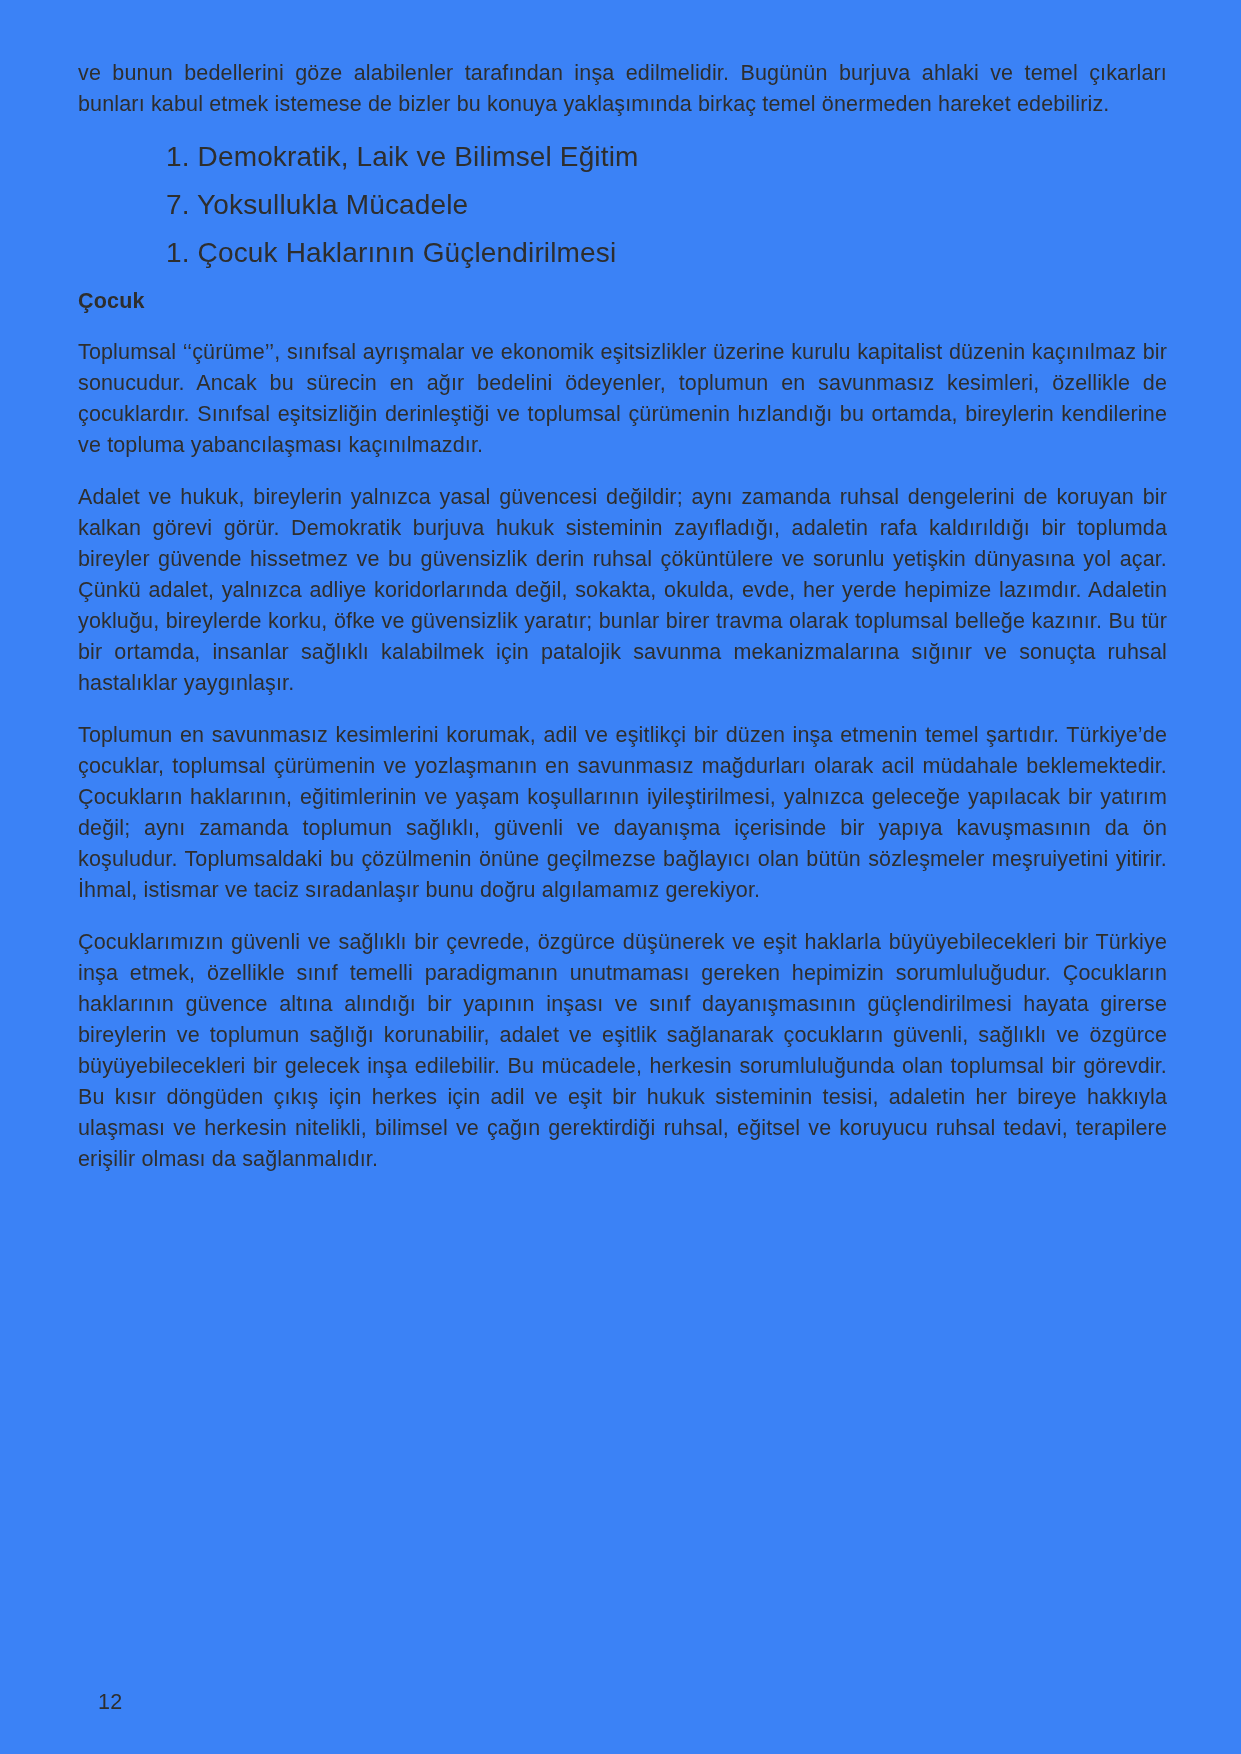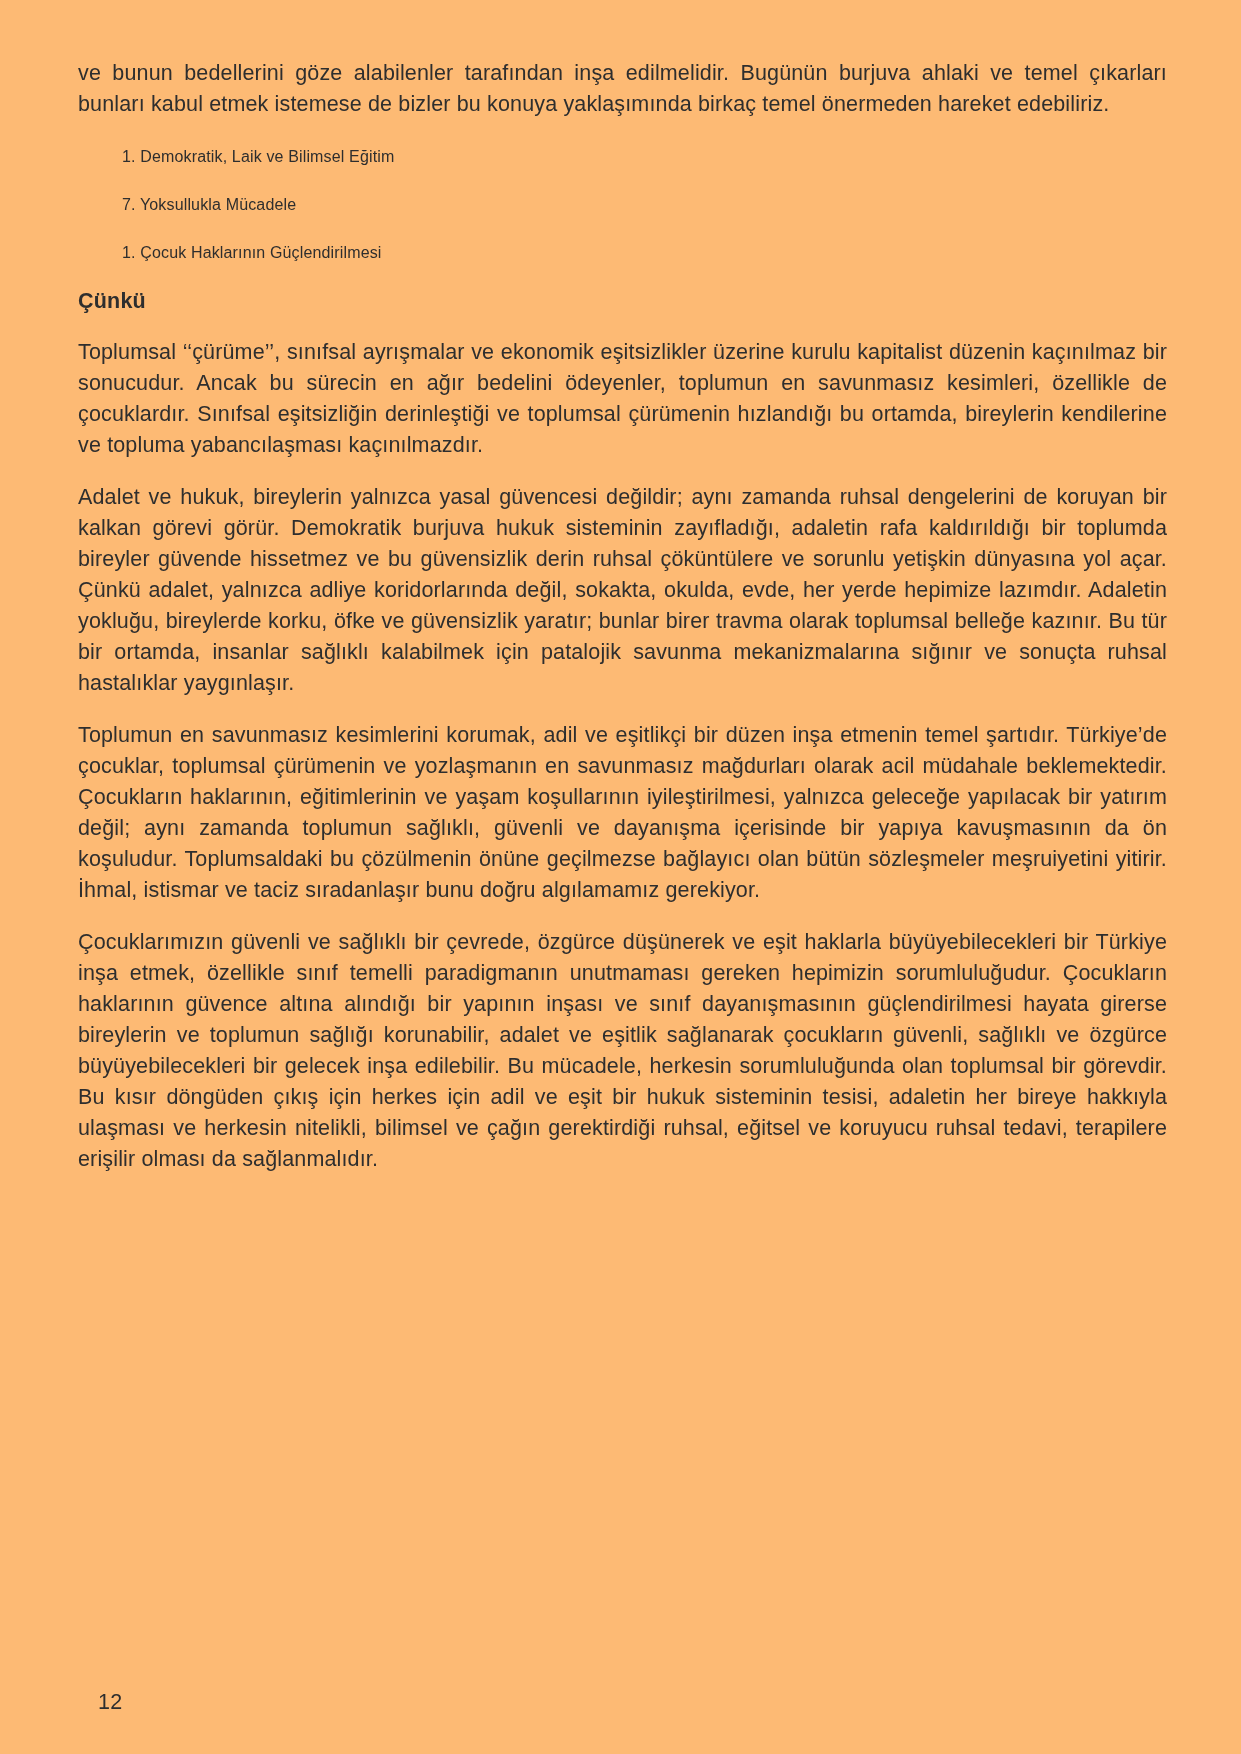--- a/index.html
+++ b/index.html
@@ -11,42 +11,42 @@
     position: relative;
     width: 1241px;
     height: 1754px;
     font-family: "Liberation Sans", "DejaVu Sans", sans-serif;
     color: #2e2e2e;
     overflow: hidden;
   }
   .page {
     position: absolute;
     inset: 0;
-    background: #fdba74;
+    background: #3b82f6;
   }
   .content {
     position: absolute;
     left: 78px;
     top: 58px;
     width: 1089px;
   }
   .para {
     font-size: 21.5px;
     line-height: 31px;
     text-align: justify;
     margin: 0 0 21px 0;
     letter-spacing: 0.15px;
   }
   .num-list {
     margin: 8px 0 18px 0;
   }
   .num-list-item {
-    font-size: 16px;
+    font-size: 28px;
     line-height: 31px;
-    margin: 0 0 17px 44px;
+    margin: 0 0 17px 88px;
     letter-spacing: 0.15px;
   }
   .section-heading {
     font-size: 21.5px;
     line-height: 31px;
     font-weight: 700;
     margin: 0 0 20px 0;
     letter-spacing: 0.2px;
   }
   .footer {
@@ -76,21 +76,21 @@
   <div class="content">
 
     <p class="para">ve bunun bedellerini göze alabilenler tarafından inşa edilmelidir. Bugünün burjuva ahlaki ve temel çıkarları bunları kabul etmek istemese de bizler bu konuya yaklaşımında birkaç temel önermeden hareket edebiliriz.</p>
 
     <div class="num-list">
       <div class="num-list-item">1. Demokratik, Laik ve Bilimsel Eğitim</div>
       <div class="num-list-item">7. Yoksullukla Mücadele</div>
       <div class="num-list-item">1. Çocuk Haklarının Güçlendirilmesi</div>
     </div>
 
-    <h2 class="section-heading">Çünkü</h2>
+    <h2 class="section-heading">Çocuk</h2>
 
     <p class="para">Toplumsal ‘‘çürüme’’, sınıfsal ayrışmalar ve ekonomik eşitsizlikler üzerine kurulu kapitalist düzenin kaçınılmaz bir sonucudur. Ancak bu sürecin en ağır bedelini ödeyenler, toplumun en savunmasız kesimleri, özellikle de çocuklardır. Sınıfsal eşitsizliğin derinleştiği ve toplumsal çürümenin hızlandığı bu ortamda, bireylerin kendilerine ve topluma yabancılaşması kaçınılmazdır.</p>
     <p class="para">Adalet ve hukuk, bireylerin yalnızca yasal güvencesi değildir; aynı zamanda ruhsal dengelerini de koruyan bir kalkan görevi görür. Demokratik burjuva hukuk sisteminin zayıfladığı, adaletin rafa kaldırıldığı bir toplumda bireyler güvende hissetmez ve bu güvensizlik derin ruhsal çöküntülere ve sorunlu yetişkin dünyasına yol açar. Çünkü adalet, yalnızca adliye koridorlarında değil, sokakta, okulda, evde, her yerde hepimize lazımdır. Adaletin yokluğu, bireylerde korku, öfke ve güvensizlik yaratır; bunlar birer travma olarak toplumsal belleğe kazınır. Bu tür bir ortamda, insanlar sağlıklı kalabilmek için patalojik savunma mekanizmalarına sığınır ve sonuçta ruhsal hastalıklar yaygınlaşır.</p>
     <p class="para">Toplumun en savunmasız kesimlerini korumak, adil ve eşitlikçi bir düzen inşa etmenin temel şartıdır. Türkiye’de çocuklar, toplumsal çürümenin ve yozlaşmanın en savunmasız mağdurları olarak acil müdahale beklemektedir. Çocukların haklarının, eğitimlerinin ve yaşam koşullarının iyileştirilmesi, yalnızca geleceğe yapılacak bir yatırım değil; aynı zamanda toplumun sağlıklı, güvenli ve dayanışma içerisinde bir yapıya kavuşmasının da ön koşuludur. Toplumsaldaki bu çözülmenin önüne geçilmezse bağlayıcı olan bütün sözleşmeler meşruiyetini yitirir. İhmal, istismar ve taciz sıradanlaşır bunu doğru algılamamız gerekiyor.</p>
     <p class="para">Çocuklarımızın güvenli ve sağlıklı bir çevrede, özgürce düşünerek ve eşit haklarla büyüyebilecekleri bir Türkiye inşa etmek, özellikle sınıf temelli paradigmanın unutmaması gereken hepimizin sorumluluğudur. Çocukların haklarının güvence altına alındığı bir yapının inşası ve sınıf dayanışmasının güçlendirilmesi hayata girerse bireylerin ve toplumun sağlığı korunabilir, adalet ve eşitlik sağlanarak çocukların güvenli, sağlıklı ve özgürce büyüyebilecekleri bir gelecek inşa edilebilir. Bu mücadele, herkesin sorumluluğunda olan toplumsal bir görevdir. Bu kısır döngüden çıkış için herkes için adil ve eşit bir hukuk sisteminin tesisi, adaletin her bireye hakkıyla ulaşması ve herkesin nitelikli, bilimsel ve çağın gerektirdiği ruhsal, eğitsel ve koruyucu ruhsal tedavi, terapilere erişilir olması da sağlanmalıdır.</p>
 
   </div>
 
   <div class="footer">
     <span class="page-number">12</span>

